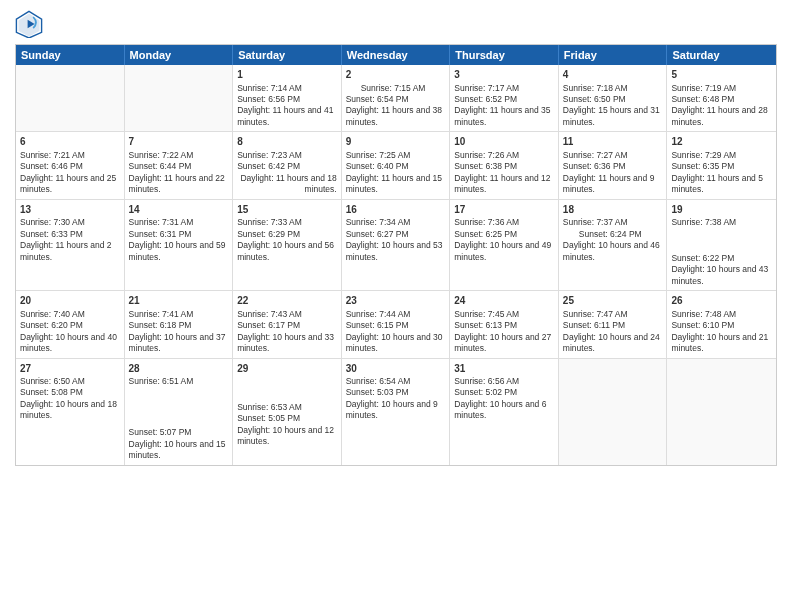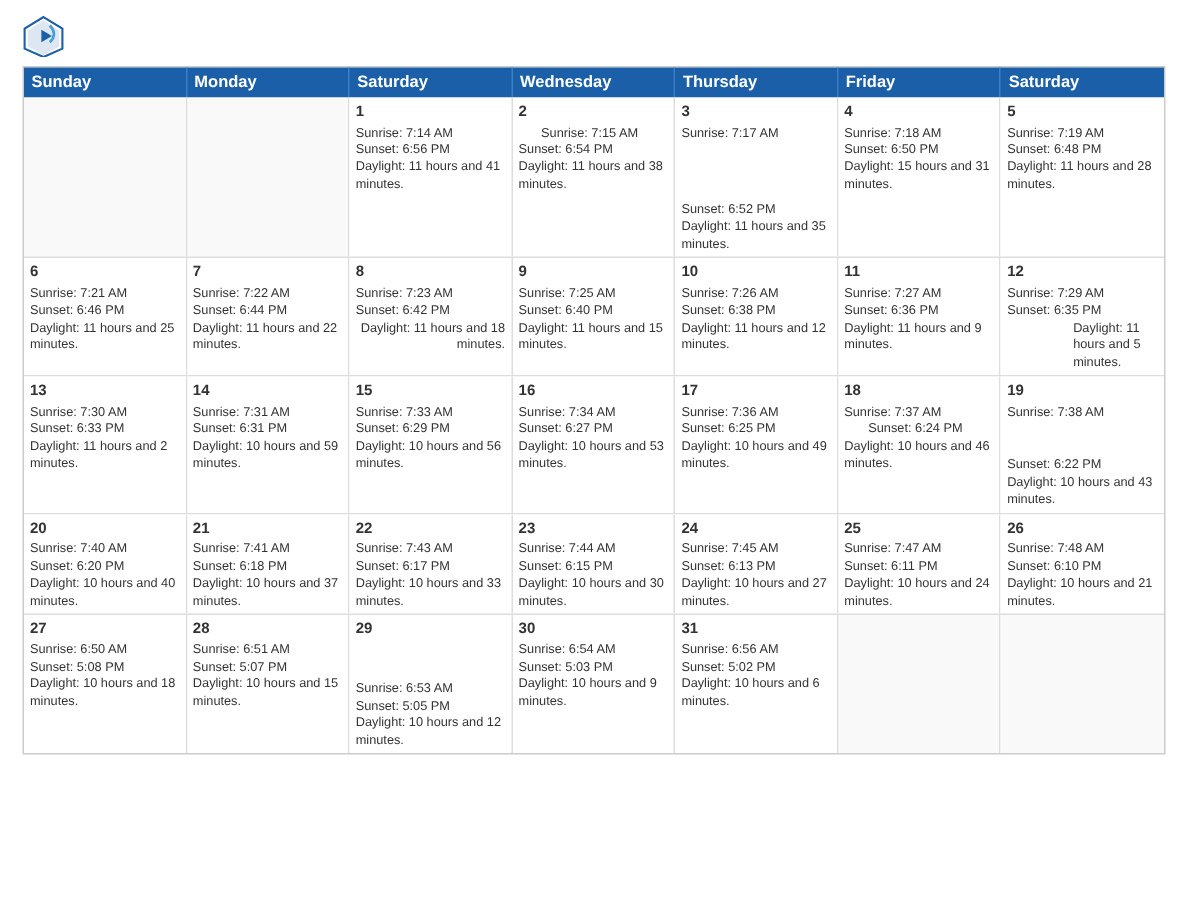--- a/index.html
+++ b/index.html
@@ -149,21 +149,21 @@
           </div>
           <div class="cal-cell">
             <span class="day-num">2</span>
             <span style="display: block; padding-left: 15px;">Sunrise: 7:15 AM</span>
             <span style="display: block;">Sunset: 6:54 PM</span>
             <span style="display: block;">Daylight: 11 hours and 38 minutes.</span>
           </div>
           <div class="cal-cell">
             <span class="day-num">3</span>
             <span style="display: block;">Sunrise: 7:17 AM</span>
-            <span style="display: block; margin-top: 40px;">Sunset: 6:52 PM</span>
+            <span style="display: block;">Sunset: 6:52 PM</span>
             <span style="display: block;">Daylight: 11 hours and 35 minutes.</span>
           </div>
           <div class="cal-cell">
             <span class="day-num">4</span>
             <span style="display: block;">Sunrise: 7:18 AM</span>
             <span style="display: block;">Sunset: 6:50 PM</span>
             <span style="display: block;">Daylight: 15 hours and 31 minutes.</span>
           </div>
           <div class="cal-cell">
             <span class="day-num">5</span>
@@ -206,21 +206,21 @@
           <div class="cal-cell">
             <span class="day-num">11</span>
             <span style="display: block;">Sunrise: 7:27 AM</span>
             <span style="display: block;">Sunset: 6:36 PM</span>
             <span style="display: block;">Daylight: 11 hours and 9 minutes.</span>
           </div>
           <div class="cal-cell">
             <span class="day-num">12</span>
             <span style="display: block;">Sunrise: 7:29 AM</span>
             <span style="display: block;">Sunset: 6:35 PM</span>
-            <span style="display: block; margin-left: 44px;">Daylight: 11 hours and 5 minutes.</span>
+            <span style="display: block;">Daylight: 11 hours and 5 minutes.</span>
           </div>
         </div>
         <div class="cal-row">
           <div class="cal-cell">
             <span class="day-num">13</span>
             <span style="display: block;">Sunrise: 7:30 AM</span>
             <span style="display: block;">Sunset: 6:33 PM</span>
             <span style="display: block;">Daylight: 11 hours and 2 minutes.</span>
           </div>
           <div class="cal-cell">
@@ -307,21 +307,21 @@
         <div class="cal-row">
           <div class="cal-cell">
             <span class="day-num">27</span>
             <span style="display: block;">Sunrise: 6:50 AM</span>
             <span style="display: block;">Sunset: 5:08 PM</span>
             <span style="display: block;">Daylight: 10 hours and 18 minutes.</span>
           </div>
           <div class="cal-cell">
             <span class="day-num">28</span>
             <span style="display: block;">Sunrise: 6:51 AM</span>
-            <span style="display: block;">Sunset: 5:07 PM</span>
+            <span style="display: block; margin-top: 40px;">Sunset: 5:07 PM</span>
             <span style="display: block;">Daylight: 10 hours and 15 minutes.</span>
           </div>
           <div class="cal-cell">
             <span class="day-num">29</span>
             <span style="display: block; margin-top: 27px;">Sunrise: 6:53 AM</span>
             <span style="display: block;">Sunset: 5:05 PM</span>
             <span style="display: block;">Daylight: 10 hours and 12 minutes.</span>
           </div>
           <div class="cal-cell">
             <span class="day-num">30</span>

